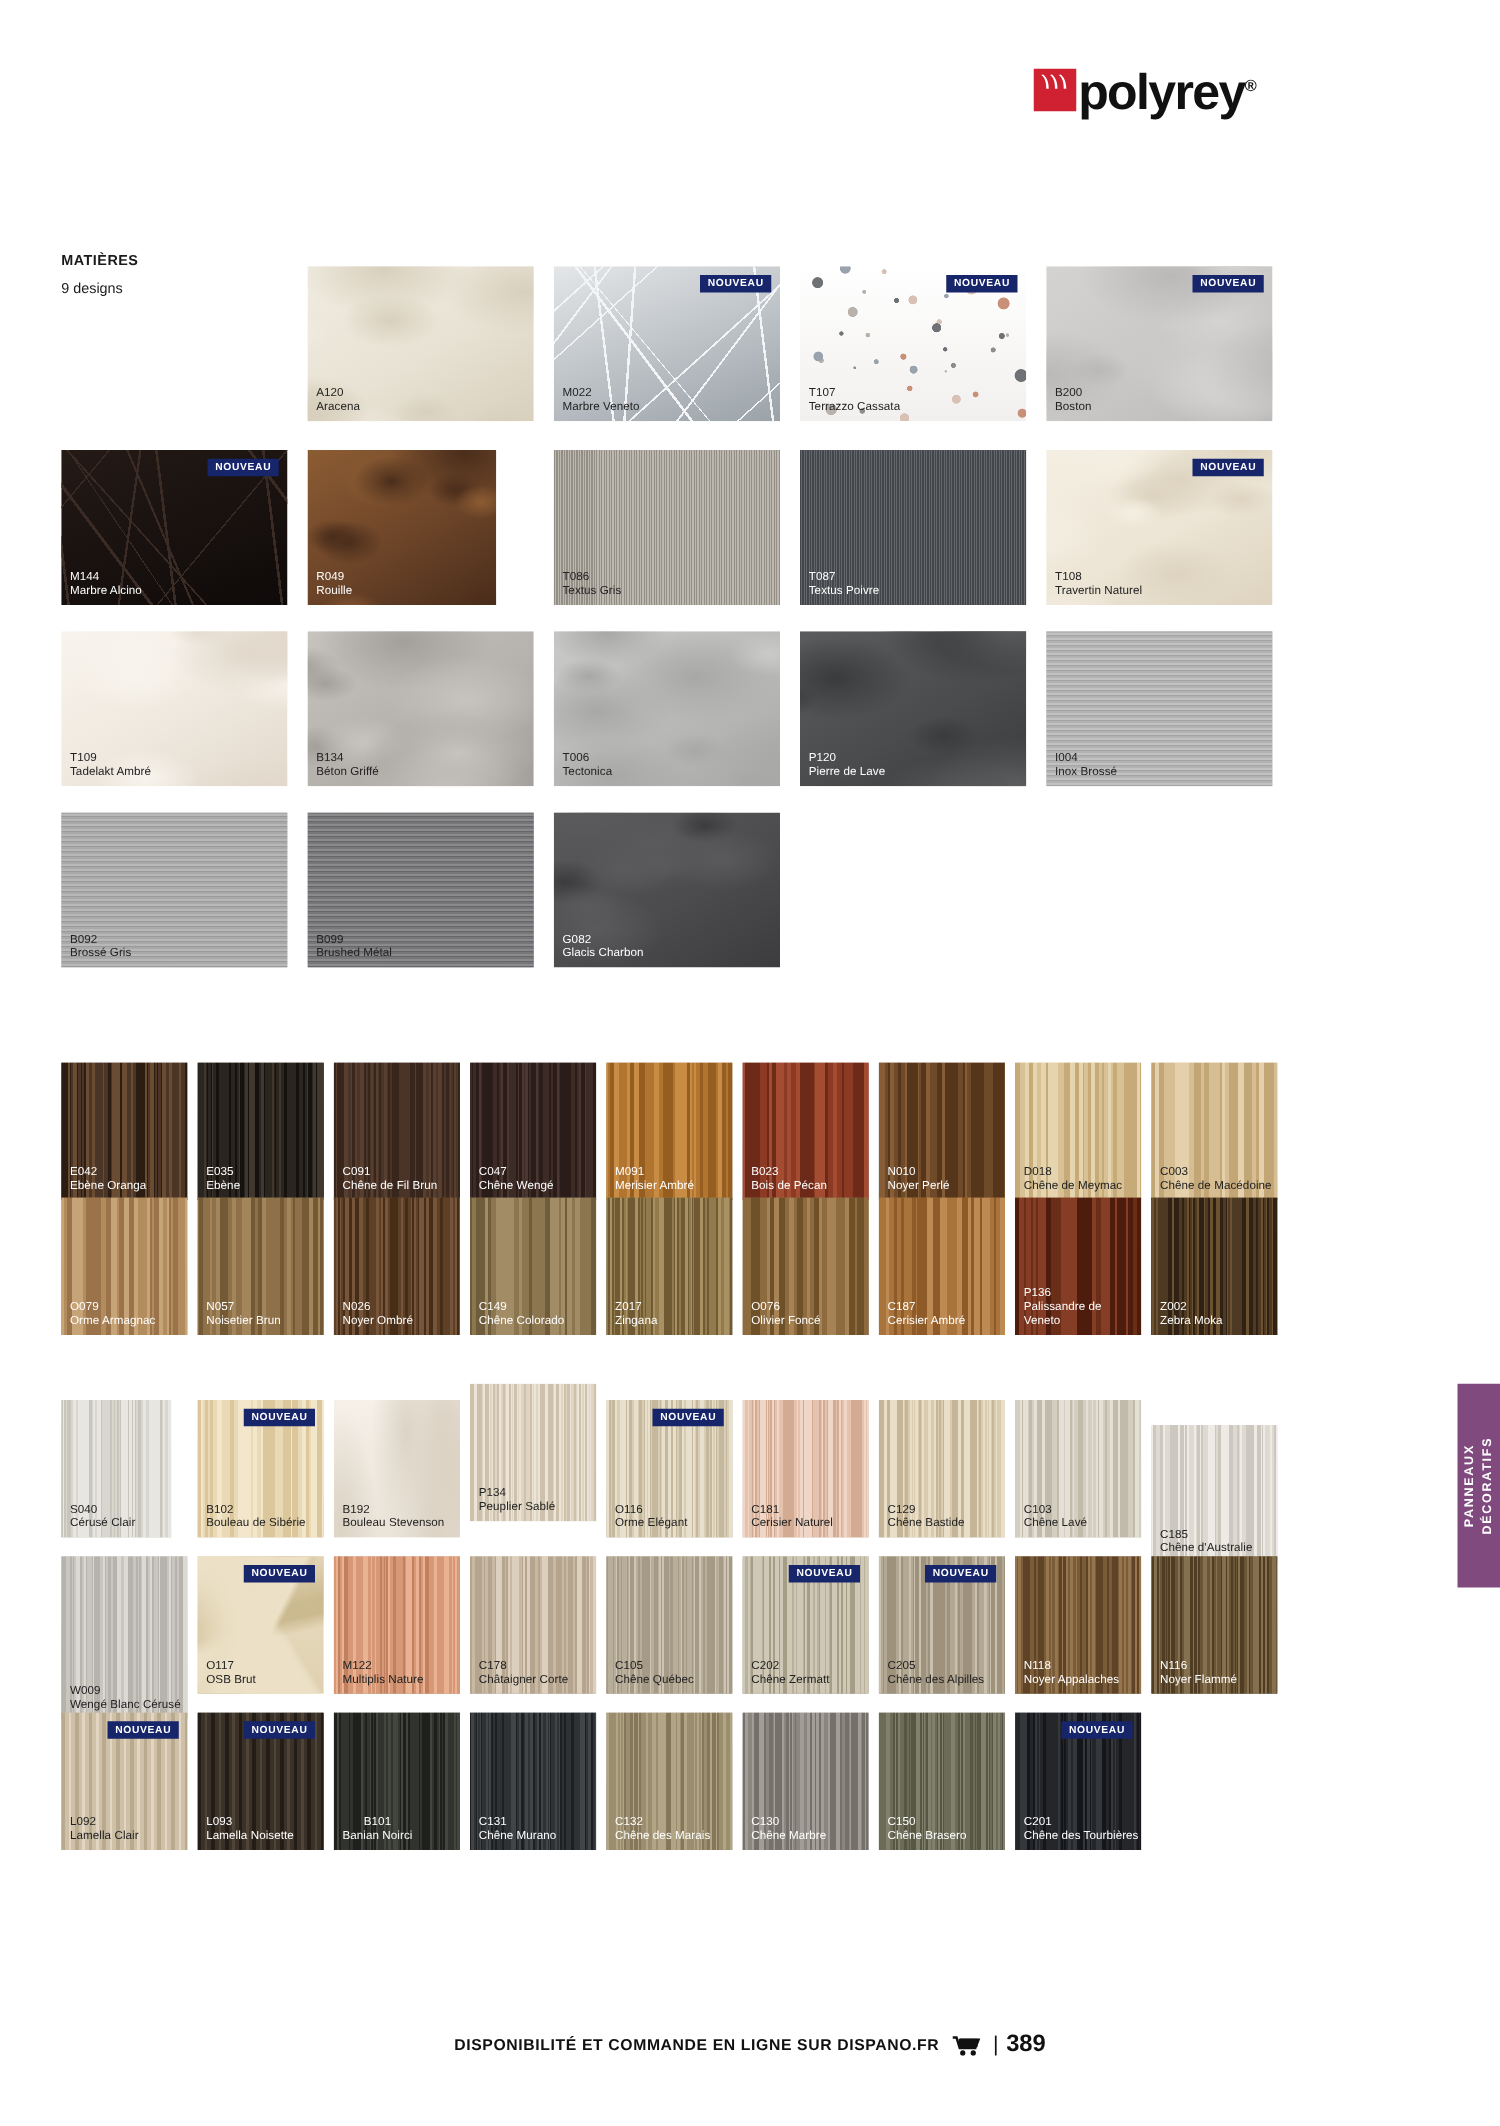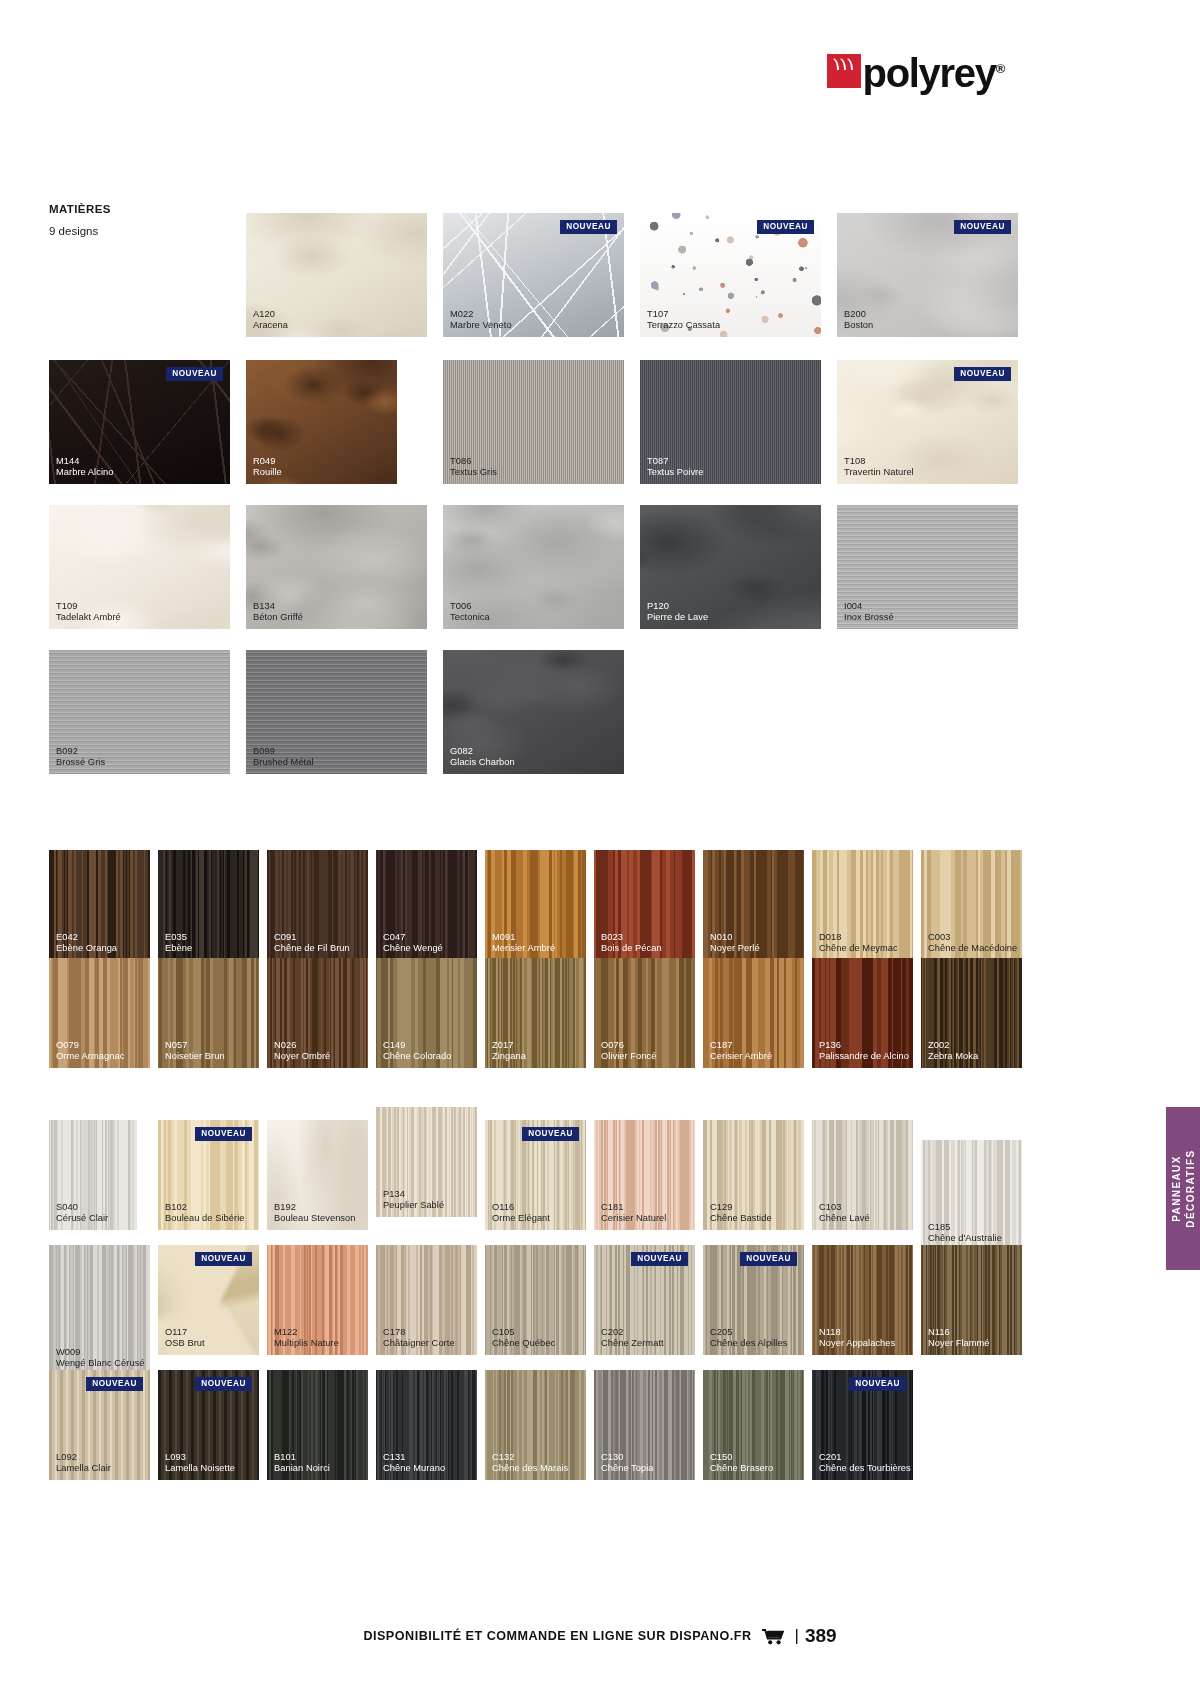--- a/index.html
+++ b/index.html
@@ -314,21 +314,21 @@
       <div class="tex" style="background: repeating-linear-gradient(90deg, rgb(169, 115, 60) 0px, rgb(169, 115, 60) 1.59px, rgb(169, 115, 60) 1.59px, rgb(169, 115, 60) 5.81px, rgb(189, 138, 83) 5.81px, rgb(189, 138, 83) 8.53px, rgb(169, 115, 60) 8.53px, rgb(169, 115, 60) 10.5px, rgb(169, 115, 60) 10.5px, rgb(169, 115, 60) 12.06px, rgb(141, 90, 40) 12.06px, rgb(141, 90, 40) 14.84px, rgb(169, 115, 60) 14.84px, rgb(169, 115, 60) 17.48px, rgb(141, 90, 40) 17.48px, rgb(141, 90, 40) 20.45px, rgb(169, 115, 60) 20.45px, rgb(169, 115, 60) 22.65px, rgb(169, 115, 60) 22.65px, rgb(169, 115, 60) 26.48px, rgb(141, 90, 40) 26.48px, rgb(141, 90, 40) 29.57px, rgb(169, 115, 60) 29.57px, rgb(169, 115, 60) 30.83px, rgb(141, 90, 40) 30.83px, rgb(141, 90, 40) 34.39px, rgb(141, 90, 40) 34.39px, rgb(141, 90, 40) 38.58px, rgb(189, 138, 83) 38.58px, rgb(189, 138, 83) 39.8px, rgb(189, 138, 83) 39.8px, rgb(189, 138, 83) 43.44px, rgb(141, 90, 40) 43.44px, rgb(141, 90, 40) 47.15px, rgb(141, 90, 40) 47.15px, rgb(141, 90, 40) 49.21px, rgb(189, 138, 83) 49.21px, rgb(189, 138, 83) 52.09px, rgb(189, 138, 83) 52.09px, rgb(189, 138, 83) 54.75px, rgb(169, 115, 60) 54.75px, rgb(169, 115, 60) 58.16px, rgb(169, 115, 60) 58.16px, rgb(169, 115, 60) 62.35px, rgb(189, 138, 83) 62.35px, rgb(189, 138, 83) 63.83px, rgb(189, 138, 83) 63.83px, rgb(189, 138, 83) 66.68px, rgb(141, 90, 40) 66.68px, rgb(141, 90, 40) 71.24px, rgb(189, 138, 83) 71.24px, rgb(189, 138, 83) 73.92px, rgb(141, 90, 40) 73.92px, rgb(141, 90, 40) 76.49px, rgb(189, 138, 83) 76.49px, rgb(189, 138, 83) 80.61px, rgb(141, 90, 40) 80.61px, rgb(141, 90, 40) 82.69px, rgb(189, 138, 83) 82.69px, rgb(189, 138, 83) 85.52px, rgb(189, 138, 83) 85.52px, rgb(189, 138, 83) 86.91px, rgb(189, 138, 83) 86.91px, rgb(189, 138, 83) 89.24px, rgb(169, 115, 60) 89.24px, rgb(169, 115, 60) 92.19px, rgb(141, 90, 40) 92.19px, rgb(141, 90, 40) 93.8px, rgb(169, 115, 60) 93.8px, rgb(169, 115, 60) 96.75px, rgb(189, 138, 83) 96.75px, rgb(189, 138, 83) 101.19px, rgb(141, 90, 40) 101.19px, rgb(141, 90, 40) 103.7px, rgb(189, 138, 83) 103.7px, rgb(189, 138, 83) 106.64px, rgb(189, 138, 83) 106.64px, rgb(189, 138, 83) 108.57px, rgb(189, 138, 83) 108.57px, rgb(189, 138, 83) 112.94px), linear-gradient(rgba(255, 255, 255, 0.08), rgba(0, 0, 0, 0.1)), linear-gradient(rgb(169, 115, 60), rgb(141, 90, 40));"></div>
       <div class="lab">
         <span class="code">C187</span>
         <span class="nm">Cerisier Ambré</span>
       </div>
     </div>
     <div class="sw dark" style="left: 812px; top: 958px; width: 101px; height: 110px;">
       <div class="tex" style="background: repeating-linear-gradient(90deg, rgb(78, 28, 13) 0px, rgb(78, 28, 13) 3.28px, rgb(133, 61, 37) 3.28px, rgb(133, 61, 37) 7.26px, rgb(106, 45, 24) 7.26px, rgb(106, 45, 24) 8.51px, rgb(133, 61, 37) 8.51px, rgb(133, 61, 37) 9.79px, rgb(133, 61, 37) 9.79px, rgb(133, 61, 37) 13.03px, rgb(106, 45, 24) 13.03px, rgb(106, 45, 24) 14.35px, rgb(133, 61, 37) 14.35px, rgb(133, 61, 37) 16.86px, rgb(106, 45, 24) 16.86px, rgb(106, 45, 24) 18.37px, rgb(133, 61, 37) 18.37px, rgb(133, 61, 37) 20.37px, rgb(133, 61, 37) 20.37px, rgb(133, 61, 37) 24.4px, rgb(78, 28, 13) 24.4px, rgb(78, 28, 13) 28.97px, rgb(106, 45, 24) 28.97px, rgb(106, 45, 24) 33.1px, rgb(106, 45, 24) 33.1px, rgb(106, 45, 24) 37.15px, rgb(133, 61, 37) 37.15px, rgb(133, 61, 37) 40.02px, rgb(133, 61, 37) 40.02px, rgb(133, 61, 37) 43.5px, rgb(133, 61, 37) 43.5px, rgb(133, 61, 37) 45.8px, rgb(133, 61, 37) 45.8px, rgb(133, 61, 37) 47.75px, rgb(133, 61, 37) 47.75px, rgb(133, 61, 37) 49.84px, rgb(78, 28, 13) 49.84px, rgb(78, 28, 13) 52.35px, rgb(78, 28, 13) 52.35px, rgb(78, 28, 13) 55.6px, rgb(78, 28, 13) 55.6px, rgb(78, 28, 13) 59.85px, rgb(78, 28, 13) 59.85px, rgb(78, 28, 13) 61.31px, rgb(133, 61, 37) 61.31px, rgb(133, 61, 37) 65.04px, rgb(106, 45, 24) 65.04px, rgb(106, 45, 24) 68.6px, rgb(133, 61, 37) 68.6px, rgb(133, 61, 37) 72.31px, rgb(133, 61, 37) 72.31px, rgb(133, 61, 37) 76.25px, rgb(78, 28, 13) 76.25px, rgb(78, 28, 13) 79.87px, rgb(133, 61, 37) 79.87px, rgb(133, 61, 37) 81.21px, rgb(78, 28, 13) 81.21px, rgb(78, 28, 13) 85.29px, rgb(78, 28, 13) 85.29px, rgb(78, 28, 13) 88.67px, rgb(133, 61, 37) 88.67px, rgb(133, 61, 37) 90.01px, rgb(78, 28, 13) 90.01px, rgb(78, 28, 13) 94.28px, rgb(106, 45, 24) 94.28px, rgb(106, 45, 24) 97.3px, rgb(78, 28, 13) 97.3px, rgb(78, 28, 13) 101.76px, rgb(106, 45, 24) 101.76px, rgb(106, 45, 24) 103.48px, rgb(78, 28, 13) 103.48px, rgb(78, 28, 13) 106.86px, rgb(133, 61, 37) 106.86px, rgb(133, 61, 37) 110.41px, rgb(78, 28, 13) 110.41px, rgb(78, 28, 13) 111.69px, rgb(133, 61, 37) 111.69px, rgb(133, 61, 37) 114.09px, rgb(106, 45, 24) 114.09px, rgb(106, 45, 24) 116.7px), linear-gradient(rgba(255, 255, 255, 0.08), rgba(0, 0, 0, 0.1)), linear-gradient(rgb(106, 45, 24), rgb(78, 28, 13));"></div>
       <div class="lab">
         <span class="code">P136</span>
-        <span class="nm">Palissandre de Alcino</span>
+        <span class="nm">Palissandre de Veneto</span>
       </div>
     </div>
     <div class="sw dark" style="left: 921px; top: 958px; width: 101px; height: 110px;">
       <div class="tex" style="background: repeating-linear-gradient(90deg, rgb(47, 33, 19) 0px, rgb(47, 33, 19) 0.87px, rgb(109, 82, 49) 0.87px, rgb(109, 82, 49) 2.08px, rgb(78, 58, 34) 2.08px, rgb(78, 58, 34) 3.36px, rgb(78, 58, 34) 3.36px, rgb(78, 58, 34) 3.97px, rgb(109, 82, 49) 3.97px, rgb(109, 82, 49) 5.43px, rgb(78, 58, 34) 5.43px, rgb(78, 58, 34) 6.84px, rgb(78, 58, 34) 6.84px, rgb(78, 58, 34) 7.88px, rgb(78, 58, 34) 7.88px, rgb(78, 58, 34) 9.68px, rgb(78, 58, 34) 9.68px, rgb(78, 58, 34) 11.23px, rgb(78, 58, 34) 11.23px, rgb(78, 58, 34) 13.36px, rgb(47, 33, 19) 13.36px, rgb(47, 33, 19) 15.56px, rgb(47, 33, 19) 15.56px, rgb(47, 33, 19) 16.42px, rgb(109, 82, 49) 16.42px, rgb(109, 82, 49) 17.19px, rgb(109, 82, 49) 17.19px, rgb(109, 82, 49) 18.56px, rgb(47, 33, 19) 18.56px, rgb(47, 33, 19) 19.95px, rgb(47, 33, 19) 19.95px, rgb(47, 33, 19) 22.22px, rgb(78, 58, 34) 22.22px, rgb(78, 58, 34) 24.33px, rgb(47, 33, 19) 24.33px, rgb(47, 33, 19) 26.31px, rgb(78, 58, 34) 26.31px, rgb(78, 58, 34) 28.24px, rgb(109, 82, 49) 28.24px, rgb(109, 82, 49) 29.96px, rgb(47, 33, 19) 29.96px, rgb(47, 33, 19) 30.91px, rgb(78, 58, 34) 30.91px, rgb(78, 58, 34) 32.42px, rgb(109, 82, 49) 32.42px, rgb(109, 82, 49) 33.47px, rgb(47, 33, 19) 33.47px, rgb(47, 33, 19) 34.94px, rgb(78, 58, 34) 34.94px, rgb(78, 58, 34) 36.93px, rgb(109, 82, 49) 36.93px, rgb(109, 82, 49) 38.31px, rgb(47, 33, 19) 38.31px, rgb(47, 33, 19) 40.58px, rgb(47, 33, 19) 40.58px, rgb(47, 33, 19) 42.17px, rgb(109, 82, 49) 42.17px, rgb(109, 82, 49) 43.28px, rgb(78, 58, 34) 43.28px, rgb(78, 58, 34) 45.03px, rgb(47, 33, 19) 45.03px, rgb(47, 33, 19) 46.85px, rgb(109, 82, 49) 46.85px, rgb(109, 82, 49) 47.67px, rgb(109, 82, 49) 47.67px, rgb(109, 82, 49) 48.35px, rgb(109, 82, 49) 48.35px, rgb(109, 82, 49) 49.43px, rgb(47, 33, 19) 49.43px, rgb(47, 33, 19) 51.35px, rgb(47, 33, 19) 51.35px, rgb(47, 33, 19) 52.11px, rgb(109, 82, 49) 52.11px, rgb(109, 82, 49) 53.66px, rgb(109, 82, 49) 53.66px, rgb(109, 82, 49) 55.21px, rgb(47, 33, 19) 55.21px, rgb(47, 33, 19) 57.23px, rgb(78, 58, 34) 57.23px, rgb(78, 58, 34) 59.42px), linear-gradient(rgba(255, 255, 255, 0.08), rgba(0, 0, 0, 0.1)), linear-gradient(rgb(78, 58, 34), rgb(47, 33, 19));"></div>
       <div class="lab">
         <span class="code">Z002</span>
         <span class="nm">Zebra Moka</span>
       </div>
     </div>
     <div class="sw light" style="left: 49px; top: 1120px; width: 88px; height: 110px; padding-left: 20px;">
@@ -471,21 +471,21 @@
       </div>
     </div>
     <div class="sw dark" style="left: 158px; top: 1370px; width: 101px; height: 110px;">
       <div class="tex" style="background: repeating-linear-gradient(90deg, rgb(36, 29, 22) 0px, rgb(36, 29, 22) 3px, rgb(58, 49, 40) 3px, rgb(58, 49, 40) 6px, rgb(79, 68, 54) 6px, rgb(79, 68, 54) 8px, rgb(58, 49, 40) 8px, rgb(58, 49, 40) 11px), linear-gradient(rgb(58, 49, 40), rgb(36, 29, 22));"></div>
       <div class="badge">NOUVEAU</div>
       <div class="lab">
         <span class="code">L093</span>
         <span class="nm">Lamella Noisette</span>
       </div>
     </div>
-    <div class="sw dark" style="left: 267px; top: 1370px; width: 101px; height: 110px;">
+    <div class="sw dark" style="left: 267px; top: 1370px; width: 101px; height: 110px; text-align: center;">
       <div class="tex" style="background: repeating-linear-gradient(90deg, rgb(30, 32, 29) 0px, rgb(30, 32, 29) 1.44px, rgb(30, 32, 29) 1.44px, rgb(30, 32, 29) 2.43px, rgb(67, 69, 63) 2.43px, rgb(67, 69, 63) 4.26px, rgb(30, 32, 29) 4.26px, rgb(30, 32, 29) 5.51px, rgb(49, 51, 47) 5.51px, rgb(49, 51, 47) 6.38px, rgb(49, 51, 47) 6.38px, rgb(49, 51, 47) 8.24px, rgb(49, 51, 47) 8.24px, rgb(49, 51, 47) 9.15px, rgb(49, 51, 47) 9.15px, rgb(49, 51, 47) 10.79px, rgb(49, 51, 47) 10.79px, rgb(49, 51, 47) 11.6px, rgb(49, 51, 47) 11.6px, rgb(49, 51, 47) 12.51px, rgb(30, 32, 29) 12.51px, rgb(30, 32, 29) 13.32px, rgb(49, 51, 47) 13.32px, rgb(49, 51, 47) 15.16px, rgb(30, 32, 29) 15.16px, rgb(30, 32, 29) 16.18px, rgb(30, 32, 29) 16.18px, rgb(30, 32, 29) 18.34px, rgb(30, 32, 29) 18.34px, rgb(30, 32, 29) 19.77px, rgb(30, 32, 29) 19.77px, rgb(30, 32, 29) 21.54px, rgb(67, 69, 63) 21.54px, rgb(67, 69, 63) 22.21px, rgb(67, 69, 63) 22.21px, rgb(67, 69, 63) 23.2px, rgb(49, 51, 47) 23.2px, rgb(49, 51, 47) 25.13px, rgb(30, 32, 29) 25.13px, rgb(30, 32, 29) 26.98px, rgb(49, 51, 47) 26.98px, rgb(49, 51, 47) 28.94px, rgb(67, 69, 63) 28.94px, rgb(67, 69, 63) 29.96px, rgb(30, 32, 29) 29.96px, rgb(30, 32, 29) 31.26px, rgb(49, 51, 47) 31.26px, rgb(49, 51, 47) 32.27px, rgb(30, 32, 29) 32.27px, rgb(30, 32, 29) 33.6px, rgb(67, 69, 63) 33.6px, rgb(67, 69, 63) 35.76px, rgb(49, 51, 47) 35.76px, rgb(49, 51, 47) 37.24px, rgb(49, 51, 47) 37.24px, rgb(49, 51, 47) 38.8px, rgb(49, 51, 47) 38.8px, rgb(49, 51, 47) 40.58px, rgb(67, 69, 63) 40.58px, rgb(67, 69, 63) 42.13px, rgb(49, 51, 47) 42.13px, rgb(49, 51, 47) 43.63px, rgb(67, 69, 63) 43.63px, rgb(67, 69, 63) 44.6px, rgb(67, 69, 63) 44.6px, rgb(67, 69, 63) 45.81px, rgb(49, 51, 47) 45.81px, rgb(49, 51, 47) 46.55px, rgb(49, 51, 47) 46.55px, rgb(49, 51, 47) 47.8px, rgb(67, 69, 63) 47.8px, rgb(67, 69, 63) 49.4px, rgb(67, 69, 63) 49.4px, rgb(67, 69, 63) 51.37px, rgb(49, 51, 47) 51.37px, rgb(49, 51, 47) 53.06px, rgb(30, 32, 29) 53.06px, rgb(30, 32, 29) 53.91px, rgb(67, 69, 63) 53.91px, rgb(67, 69, 63) 55.33px), linear-gradient(rgba(255, 255, 255, 0.08), rgba(0, 0, 0, 0.1)), linear-gradient(rgb(49, 51, 47), rgb(30, 32, 29));"></div>
       <div class="lab">
         <span class="code">B101</span>
         <span class="nm">Banian Noirci</span>
       </div>
     </div>
     <div class="sw dark" style="left: 376px; top: 1370px; width: 101px; height: 110px;">
       <div class="tex" style="background: repeating-linear-gradient(90deg, rgb(29, 32, 35) 0px, rgb(29, 32, 35) 0.97px, rgb(65, 69, 72) 0.97px, rgb(65, 69, 72) 2.97px, rgb(47, 50, 53) 2.97px, rgb(47, 50, 53) 4.98px, rgb(29, 32, 35) 4.98px, rgb(29, 32, 35) 5.6px, rgb(65, 69, 72) 5.6px, rgb(65, 69, 72) 6.61px, rgb(47, 50, 53) 6.61px, rgb(47, 50, 53) 7.81px, rgb(65, 69, 72) 7.81px, rgb(65, 69, 72) 8.9px, rgb(29, 32, 35) 8.9px, rgb(29, 32, 35) 9.62px, rgb(47, 50, 53) 9.62px, rgb(47, 50, 53) 10.99px, rgb(47, 50, 53) 10.99px, rgb(47, 50, 53) 12.68px, rgb(65, 69, 72) 12.68px, rgb(65, 69, 72) 14.14px, rgb(47, 50, 53) 14.14px, rgb(47, 50, 53) 15.46px, rgb(65, 69, 72) 15.46px, rgb(65, 69, 72) 16.6px, rgb(29, 32, 35) 16.6px, rgb(29, 32, 35) 18.01px, rgb(47, 50, 53) 18.01px, rgb(47, 50, 53) 19.61px, rgb(29, 32, 35) 19.61px, rgb(29, 32, 35) 21.72px, rgb(47, 50, 53) 21.72px, rgb(47, 50, 53) 23.76px, rgb(47, 50, 53) 23.76px, rgb(47, 50, 53) 25.57px, rgb(29, 32, 35) 25.57px, rgb(29, 32, 35) 27.5px, rgb(47, 50, 53) 27.5px, rgb(47, 50, 53) 28.96px, rgb(47, 50, 53) 28.96px, rgb(47, 50, 53) 29.89px, rgb(47, 50, 53) 29.89px, rgb(47, 50, 53) 30.87px, rgb(47, 50, 53) 30.87px, rgb(47, 50, 53) 32.78px, rgb(65, 69, 72) 32.78px, rgb(65, 69, 72) 33.4px, rgb(65, 69, 72) 33.4px, rgb(65, 69, 72) 35.61px, rgb(65, 69, 72) 35.61px, rgb(65, 69, 72) 36.57px, rgb(29, 32, 35) 36.57px, rgb(29, 32, 35) 37.22px, rgb(47, 50, 53) 37.22px, rgb(47, 50, 53) 37.93px, rgb(47, 50, 53) 37.93px, rgb(47, 50, 53) 39.19px, rgb(65, 69, 72) 39.19px, rgb(65, 69, 72) 41.05px, rgb(29, 32, 35) 41.05px, rgb(29, 32, 35) 43.33px, rgb(47, 50, 53) 43.33px, rgb(47, 50, 53) 44.17px, rgb(65, 69, 72) 44.17px, rgb(65, 69, 72) 45.94px, rgb(65, 69, 72) 45.94px, rgb(65, 69, 72) 46.69px, rgb(47, 50, 53) 46.69px, rgb(47, 50, 53) 47.68px, rgb(47, 50, 53) 47.68px, rgb(47, 50, 53) 48.35px, rgb(65, 69, 72) 48.35px, rgb(65, 69, 72) 50.28px, rgb(29, 32, 35) 50.28px, rgb(29, 32, 35) 51.89px, rgb(47, 50, 53) 51.89px, rgb(47, 50, 53) 53.69px, rgb(65, 69, 72) 53.69px, rgb(65, 69, 72) 55.44px), linear-gradient(rgba(255, 255, 255, 0.08), rgba(0, 0, 0, 0.1)), linear-gradient(rgb(47, 50, 53), rgb(29, 32, 35));"></div>
       <div class="lab">
         <span class="code">C131</span>
@@ -496,21 +496,21 @@
       <div class="tex" style="background: repeating-linear-gradient(90deg, rgb(178, 165, 134) 0px, rgb(178, 165, 134) 2.29px, rgb(155, 142, 111) 2.29px, rgb(155, 142, 111) 4.31px, rgb(155, 142, 111) 4.31px, rgb(155, 142, 111) 5.75px, rgb(155, 142, 111) 5.75px, rgb(155, 142, 111) 7.93px, rgb(178, 165, 134) 7.93px, rgb(178, 165, 134) 9.16px, rgb(155, 142, 111) 9.16px, rgb(155, 142, 111) 10.77px, rgb(178, 165, 134) 10.77px, rgb(178, 165, 134) 12.1px, rgb(155, 142, 111) 12.1px, rgb(155, 142, 111) 13.62px, rgb(178, 165, 134) 13.62px, rgb(178, 165, 134) 14.34px, rgb(133, 120, 90) 14.34px, rgb(133, 120, 90) 16.17px, rgb(155, 142, 111) 16.17px, rgb(155, 142, 111) 17.03px, rgb(155, 142, 111) 17.03px, rgb(155, 142, 111) 18.71px, rgb(133, 120, 90) 18.71px, rgb(133, 120, 90) 19.78px, rgb(133, 120, 90) 19.78px, rgb(133, 120, 90) 21.02px, rgb(178, 165, 134) 21.02px, rgb(178, 165, 134) 22.49px, rgb(133, 120, 90) 22.49px, rgb(133, 120, 90) 24.12px, rgb(133, 120, 90) 24.12px, rgb(133, 120, 90) 25.44px, rgb(178, 165, 134) 25.44px, rgb(178, 165, 134) 26.24px, rgb(133, 120, 90) 26.24px, rgb(133, 120, 90) 28px, rgb(155, 142, 111) 28px, rgb(155, 142, 111) 29.54px, rgb(155, 142, 111) 29.54px, rgb(155, 142, 111) 31.55px, rgb(178, 165, 134) 31.55px, rgb(178, 165, 134) 33.59px, rgb(155, 142, 111) 33.59px, rgb(155, 142, 111) 35.05px, rgb(155, 142, 111) 35.05px, rgb(155, 142, 111) 36.77px, rgb(178, 165, 134) 36.77px, rgb(178, 165, 134) 37.44px, rgb(178, 165, 134) 37.44px, rgb(178, 165, 134) 39.49px, rgb(155, 142, 111) 39.49px, rgb(155, 142, 111) 40.12px, rgb(155, 142, 111) 40.12px, rgb(155, 142, 111) 41.76px, rgb(178, 165, 134) 41.76px, rgb(178, 165, 134) 43.72px, rgb(178, 165, 134) 43.72px, rgb(178, 165, 134) 45.99px, rgb(178, 165, 134) 45.99px, rgb(178, 165, 134) 48.01px, rgb(133, 120, 90) 48.01px, rgb(133, 120, 90) 49.27px, rgb(133, 120, 90) 49.27px, rgb(133, 120, 90) 50.06px, rgb(133, 120, 90) 50.06px, rgb(133, 120, 90) 52.17px, rgb(178, 165, 134) 52.17px, rgb(178, 165, 134) 53.97px, rgb(178, 165, 134) 53.97px, rgb(178, 165, 134) 55.42px, rgb(155, 142, 111) 55.42px, rgb(155, 142, 111) 56.96px, rgb(178, 165, 134) 56.96px, rgb(178, 165, 134) 59.2px, rgb(155, 142, 111) 59.2px, rgb(155, 142, 111) 60.17px, rgb(133, 120, 90) 60.17px, rgb(133, 120, 90) 62.13px), linear-gradient(rgba(255, 255, 255, 0.08), rgba(0, 0, 0, 0.1)), linear-gradient(rgb(155, 142, 111), rgb(133, 120, 90));"></div>
       <div class="lab">
         <span class="code">C132</span>
         <span class="nm">Chêne des Marais</span>
       </div>
     </div>
     <div class="sw dark" style="left: 594px; top: 1370px; width: 101px; height: 110px;">
       <div class="tex" style="background: repeating-linear-gradient(90deg, rgb(117, 112, 106) 0px, rgb(117, 112, 106) 1.34px, rgb(117, 112, 106) 1.34px, rgb(117, 112, 106) 2.08px, rgb(162, 157, 150) 2.08px, rgb(162, 157, 150) 3.57px, rgb(162, 157, 150) 3.57px, rgb(162, 157, 150) 4.35px, rgb(139, 134, 128) 4.35px, rgb(139, 134, 128) 6.28px, rgb(139, 134, 128) 6.28px, rgb(139, 134, 128) 7.67px, rgb(162, 157, 150) 7.67px, rgb(162, 157, 150) 9.4px, rgb(117, 112, 106) 9.4px, rgb(117, 112, 106) 11.16px, rgb(117, 112, 106) 11.16px, rgb(117, 112, 106) 12.29px, rgb(117, 112, 106) 12.29px, rgb(117, 112, 106) 13.58px, rgb(162, 157, 150) 13.58px, rgb(162, 157, 150) 15.35px, rgb(162, 157, 150) 15.35px, rgb(162, 157, 150) 16.99px, rgb(117, 112, 106) 16.99px, rgb(117, 112, 106) 19.1px, rgb(139, 134, 128) 19.1px, rgb(139, 134, 128) 20.87px, rgb(117, 112, 106) 20.87px, rgb(117, 112, 106) 22.05px, rgb(117, 112, 106) 22.05px, rgb(117, 112, 106) 24.12px, rgb(139, 134, 128) 24.12px, rgb(139, 134, 128) 25.16px, rgb(162, 157, 150) 25.16px, rgb(162, 157, 150) 26.25px, rgb(117, 112, 106) 26.25px, rgb(117, 112, 106) 28.11px, rgb(117, 112, 106) 28.11px, rgb(117, 112, 106) 30.16px, rgb(117, 112, 106) 30.16px, rgb(117, 112, 106) 31.96px, rgb(162, 157, 150) 31.96px, rgb(162, 157, 150) 33.6px, rgb(139, 134, 128) 33.6px, rgb(139, 134, 128) 35.07px, rgb(117, 112, 106) 35.07px, rgb(117, 112, 106) 37.21px, rgb(162, 157, 150) 37.21px, rgb(162, 157, 150) 38.36px, rgb(117, 112, 106) 38.36px, rgb(117, 112, 106) 39.64px, rgb(162, 157, 150) 39.64px, rgb(162, 157, 150) 40.74px, rgb(139, 134, 128) 40.74px, rgb(139, 134, 128) 42.15px, rgb(117, 112, 106) 42.15px, rgb(117, 112, 106) 43.08px, rgb(139, 134, 128) 43.08px, rgb(139, 134, 128) 44.47px, rgb(139, 134, 128) 44.47px, rgb(139, 134, 128) 45.78px, rgb(162, 157, 150) 45.78px, rgb(162, 157, 150) 47.44px, rgb(162, 157, 150) 47.44px, rgb(162, 157, 150) 49.22px, rgb(139, 134, 128) 49.22px, rgb(139, 134, 128) 49.91px, rgb(139, 134, 128) 49.91px, rgb(139, 134, 128) 51.91px, rgb(162, 157, 150) 51.91px, rgb(162, 157, 150) 54.05px, rgb(117, 112, 106) 54.05px, rgb(117, 112, 106) 55.92px, rgb(162, 157, 150) 55.92px, rgb(162, 157, 150) 57.74px, rgb(117, 112, 106) 57.74px, rgb(117, 112, 106) 58.78px, rgb(162, 157, 150) 58.78px, rgb(162, 157, 150) 60.83px), linear-gradient(rgba(255, 255, 255, 0.08), rgba(0, 0, 0, 0.1)), linear-gradient(rgb(139, 134, 128), rgb(117, 112, 106));"></div>
       <div class="lab">
         <span class="code">C130</span>
-        <span class="nm">Chêne Topia</span>
+        <span class="nm">Chêne Marbre</span>
       </div>
     </div>
     <div class="sw dark" style="left: 703px; top: 1370px; width: 101px; height: 110px;">
       <div class="tex" style="background: repeating-linear-gradient(90deg, rgb(107, 107, 88) 0px, rgb(107, 107, 88) 1.88px, rgb(107, 107, 88) 1.88px, rgb(107, 107, 88) 2.83px, rgb(107, 107, 88) 2.83px, rgb(107, 107, 88) 3.72px, rgb(107, 107, 88) 3.72px, rgb(107, 107, 88) 5.54px, rgb(128, 128, 108) 5.54px, rgb(128, 128, 108) 6.75px, rgb(128, 128, 108) 6.75px, rgb(128, 128, 108) 8.87px, rgb(107, 107, 88) 8.87px, rgb(107, 107, 88) 11.01px, rgb(86, 86, 68) 11.01px, rgb(86, 86, 68) 12.78px, rgb(128, 128, 108) 12.78px, rgb(128, 128, 108) 13.58px, rgb(86, 86, 68) 13.58px, rgb(86, 86, 68) 15.12px, rgb(128, 128, 108) 15.12px, rgb(128, 128, 108) 16.71px, rgb(107, 107, 88) 16.71px, rgb(107, 107, 88) 17.75px, rgb(107, 107, 88) 17.75px, rgb(107, 107, 88) 19.59px, rgb(107, 107, 88) 19.59px, rgb(107, 107, 88) 20.37px, rgb(86, 86, 68) 20.37px, rgb(86, 86, 68) 22.23px, rgb(86, 86, 68) 22.23px, rgb(86, 86, 68) 22.9px, rgb(107, 107, 88) 22.9px, rgb(107, 107, 88) 24.3px, rgb(86, 86, 68) 24.3px, rgb(86, 86, 68) 25.4px, rgb(107, 107, 88) 25.4px, rgb(107, 107, 88) 26.08px, rgb(86, 86, 68) 26.08px, rgb(86, 86, 68) 27.52px, rgb(86, 86, 68) 27.52px, rgb(86, 86, 68) 29.67px, rgb(128, 128, 108) 29.67px, rgb(128, 128, 108) 31.37px, rgb(128, 128, 108) 31.37px, rgb(128, 128, 108) 33.28px, rgb(86, 86, 68) 33.28px, rgb(86, 86, 68) 34.81px, rgb(128, 128, 108) 34.81px, rgb(128, 128, 108) 35.5px, rgb(86, 86, 68) 35.5px, rgb(86, 86, 68) 36.35px, rgb(128, 128, 108) 36.35px, rgb(128, 128, 108) 37.03px, rgb(107, 107, 88) 37.03px, rgb(107, 107, 88) 38.01px, rgb(86, 86, 68) 38.01px, rgb(86, 86, 68) 39.19px, rgb(128, 128, 108) 39.19px, rgb(128, 128, 108) 40.48px, rgb(128, 128, 108) 40.48px, rgb(128, 128, 108) 41.66px, rgb(107, 107, 88) 41.66px, rgb(107, 107, 88) 42.74px, rgb(128, 128, 108) 42.74px, rgb(128, 128, 108) 44.74px, rgb(107, 107, 88) 44.74px, rgb(107, 107, 88) 46.66px, rgb(86, 86, 68) 46.66px, rgb(86, 86, 68) 47.36px, rgb(128, 128, 108) 47.36px, rgb(128, 128, 108) 48.15px, rgb(128, 128, 108) 48.15px, rgb(128, 128, 108) 49.37px, rgb(86, 86, 68) 49.37px, rgb(86, 86, 68) 50.55px, rgb(128, 128, 108) 50.55px, rgb(128, 128, 108) 51.46px, rgb(86, 86, 68) 51.46px, rgb(86, 86, 68) 52.31px), linear-gradient(rgba(255, 255, 255, 0.08), rgba(0, 0, 0, 0.1)), linear-gradient(rgb(107, 107, 88), rgb(86, 86, 68));"></div>
       <div class="lab">
         <span class="code">C150</span>
         <span class="nm">Chêne Brasero</span>
       </div>
     </div>
     <div class="sw dark" style="left: 812px; top: 1370px; width: 101px; height: 110px;">

